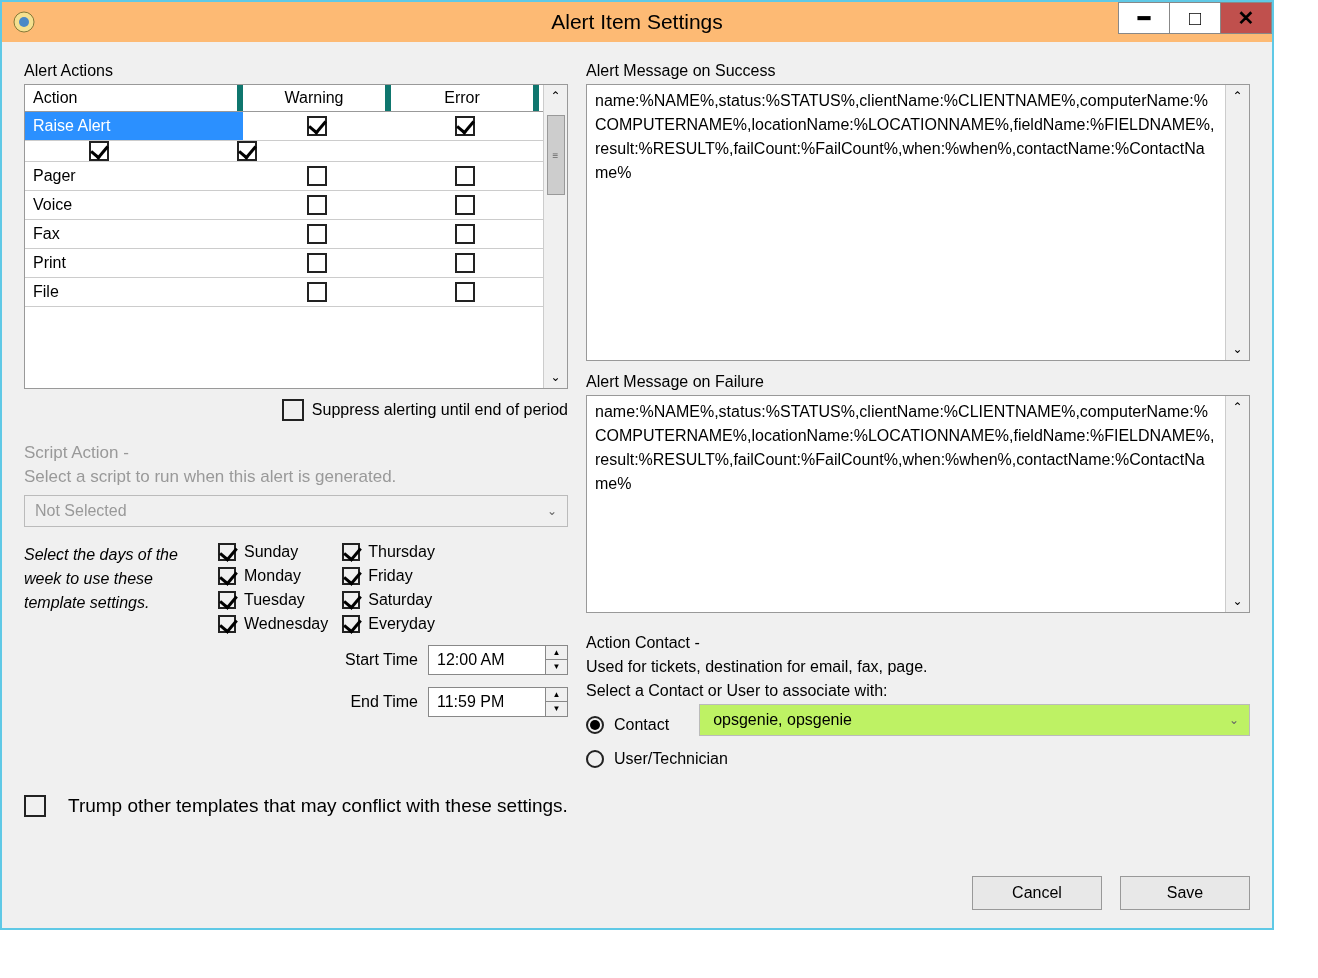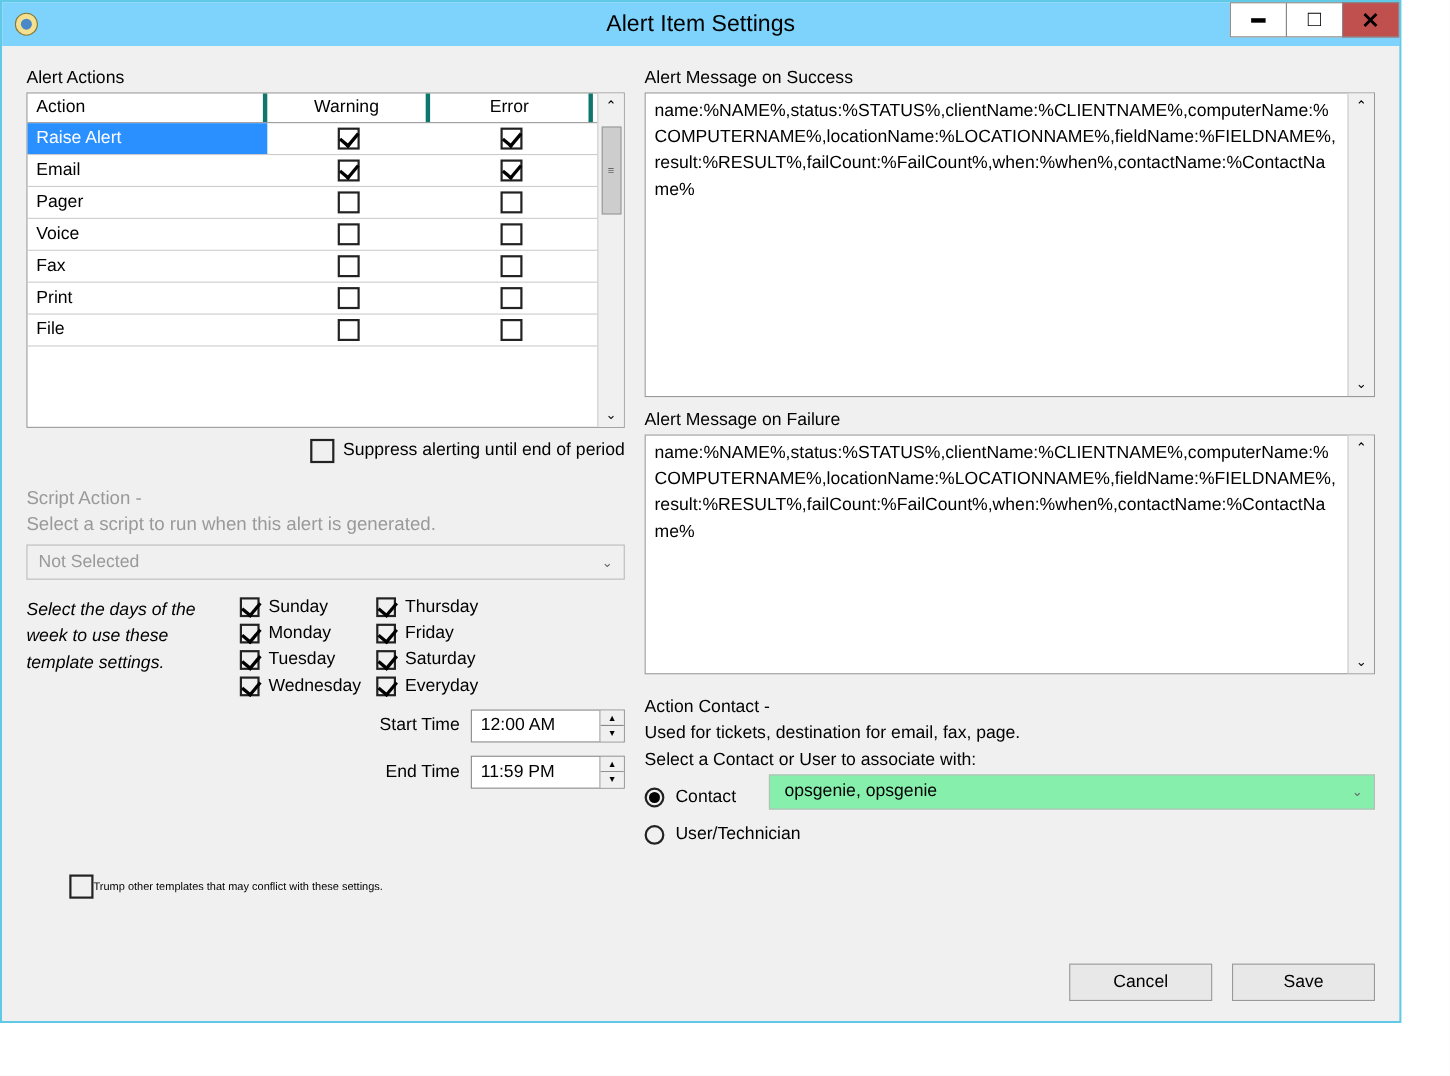--- a/index.html
+++ b/index.html
@@ -14,21 +14,21 @@
 }
 .window {
   border: 2px solid #5fc9e6;
   width: 1274px;
   height: 930px;
   position: relative;
   display: flex;
   flex-direction: column;
 }
 .titlebar {
-  background: #7dd3fc;
+  background: #fdba74;
   height: 40px;
   display: flex;
   align-items: center;
   position: relative;
 }
 .titlebar .titleicon {
   width: 24px; height: 24px;
   margin-left: 10px;
   display: inline-block;
 }
@@ -87,21 +87,21 @@
   flex-direction: column;
 }
 .actions-header, .actions-row {
   display: flex;
   border-bottom: 1px solid #ccc;
 }
 .actions-header {
   border-bottom: 1px solid #999;
 }
 .actions-header .acell, .actions-header .ccell {
-  border-right: 4px solid #0f766e;
+  border-right: 6px solid #0f766e;
   padding: 4px 8px;
   font-size: 16px;
 }
 .acell { width: 218px; padding: 5px 8px; font-size: 16px; display: flex; align-items: center; }
 .ccell { width: 148px; display: flex; align-items: center; justify-content: center; }
 .actions-row.selected .acell { background: #2b90ff; color: #fff; }
 .cb {
   width: 20px; height: 20px;
   border: 2px solid #222;
   display: inline-block;
@@ -157,21 +157,21 @@
   border: 1px solid #bbb;
   background: #f0f0f0;
   height: 32px;
   display: flex;
   align-items: center;
   padding: 0 10px;
   color: #999;
   position: relative;
   font-size: 16px;
 }
-.combo.enabled { background: #86efac; color: #000; padding-left: 13px; }
+.combo.enabled { background: #bef264; color: #000; padding-left: 13px; }
 .combo .chev {
   position: absolute;
   right: 10px;
   font-size: 12px;
   color: #666;
 }
 .days-section {
   margin-top: 16px;
   display: flex;
   gap: 14px;
@@ -271,23 +271,22 @@
 }
 .contact-row {
   display: flex;
   align-items: center;
   gap: 30px;
 }
 .bottom-row {
   margin-top: 24px;
   display: flex;
   align-items: center;
-  gap: 0;
-  font-size: 10px;
-  margin-left: 39px;
+  gap: 22px;
+  font-size: 19px;
 }
 .buttons {
   position: absolute;
   right: 22px;
   bottom: 18px;
   display: flex;
   gap: 18px;
   padding-left: 40px;
 }
 .btn {
@@ -336,21 +335,20 @@
                 <div class="actions-row selected">
                   <div class="acell">Raise Alert</div>
                   <div class="ccell">
                     <span class="cb checked"></span>
                   </div>
                   <div class="ccell">
                     <span class="cb checked"></span>
                   </div>
                 </div>
                 <div class="actions-row">
-                  <div class="acell">Email</div>
                   <div class="ccell">
                     <span class="cb checked"></span>
                   </div>
                   <div class="ccell">
                     <span class="cb checked"></span>
                   </div>
                 </div>
                 <div class="actions-row">
                   <div class="acell">Pager</div>
                   <div class="ccell">

